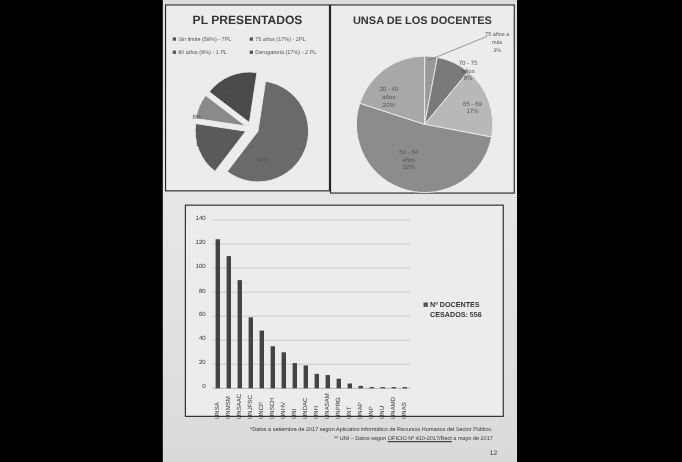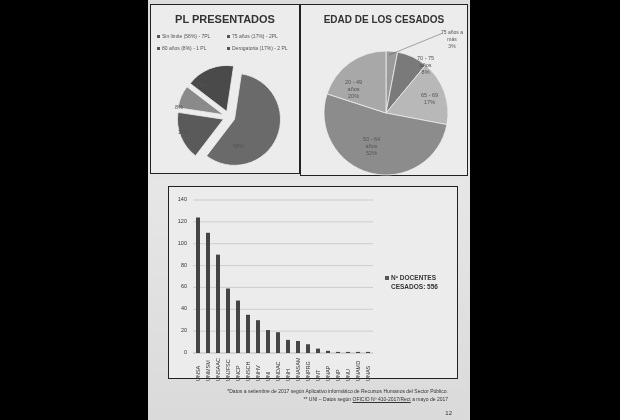--- a/index.html
+++ b/index.html
@@ -53,21 +53,21 @@
         <path d="M75.75181351014855,56.43711787767803 L39.20599427221292,28.50142214214758 A46,46 0 0 1 82.62596760393413,10.95364829262008 Z" fill="#4a4a4a" stroke="#eee" stroke-width="0.8"></path>
       </svg>
     <div class="pie-label" style="left:82px; top:138px;">58%</div>
     <div class="pie-label" style="left:27px; top:124px;">17%</div>
     <div class="pie-label" style="left:24px; top:99px;">8%</div>
     <div class="pie-label" style="left:45px; top:77px;">17%</div>
   </div>
 
   <div class="panel panel-edad">
     <div class="title edad-title">
-      <div>EDAD DE LOS CESADOS</div>
+      <div>UNSA DE LOS DOCENTES</div>
     </div>
     <svg id="edad-pie" width="168" height="172" style="left:0; top:0;">
         <path d="M85,108 L85,46 A62,62 0 0 1 96.61764150431493,47.09819045482131 Z" fill="#9a9a9a" stroke="#eee" stroke-width="0.8"></path>
         <path d="M85,108 L96.61764150431493,47.09819045482131 A62,62 0 0 1 124.52028736441878,60.22817894790107 Z" fill="#7a7a7a" stroke="#eee" stroke-width="0.8"></path>
         <path d="M85,108 L124.52028736441878,60.22817894790107 A62,62 0 0 1 145.9018095451787,119.61764150431495 Z" fill="#b8b8b8" stroke="#eee" stroke-width="0.8"></path>
         <path d="M85,108 L145.9018095451787,119.61764150431495 A62,62 0 1 1 26.03449598970048,88.84094634875325 Z" fill="#8c8c8c" stroke="#eee" stroke-width="0.8"></path>
         <path d="M85,108 L26.03449598970048,88.84094634875325 A62,62 0 0 1 84.99999999999999,46 Z" fill="#a8a8a8" stroke="#eee" stroke-width="0.8"></path>
         <line x1="88" y1="50" x2="142" y2="28" stroke="#555" stroke-width="0.5"></line>
       </svg>
     <div class="pie-label" style="left:140px; top:24px; font-size:5px;">

